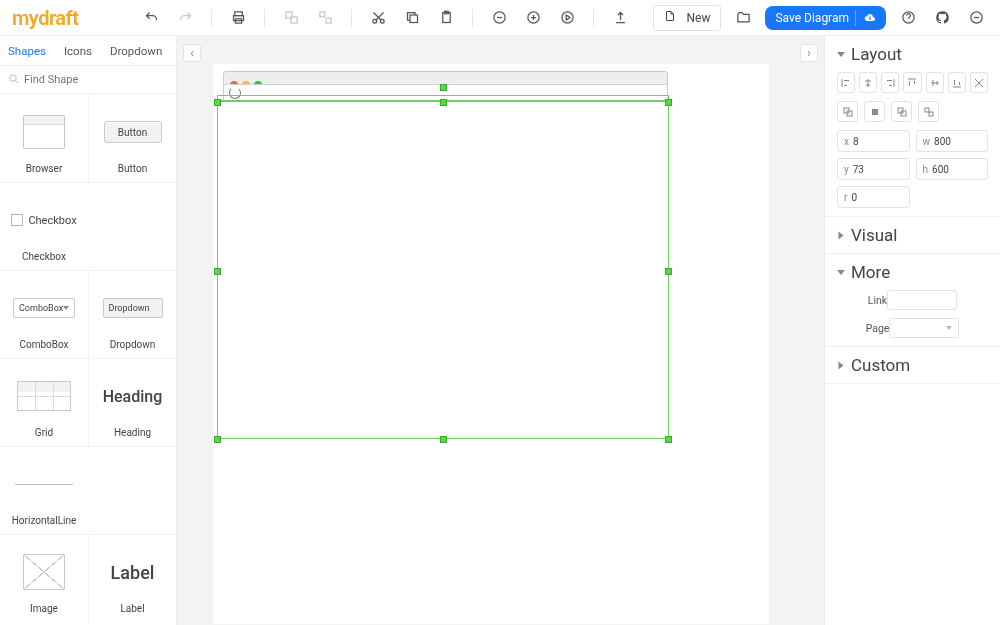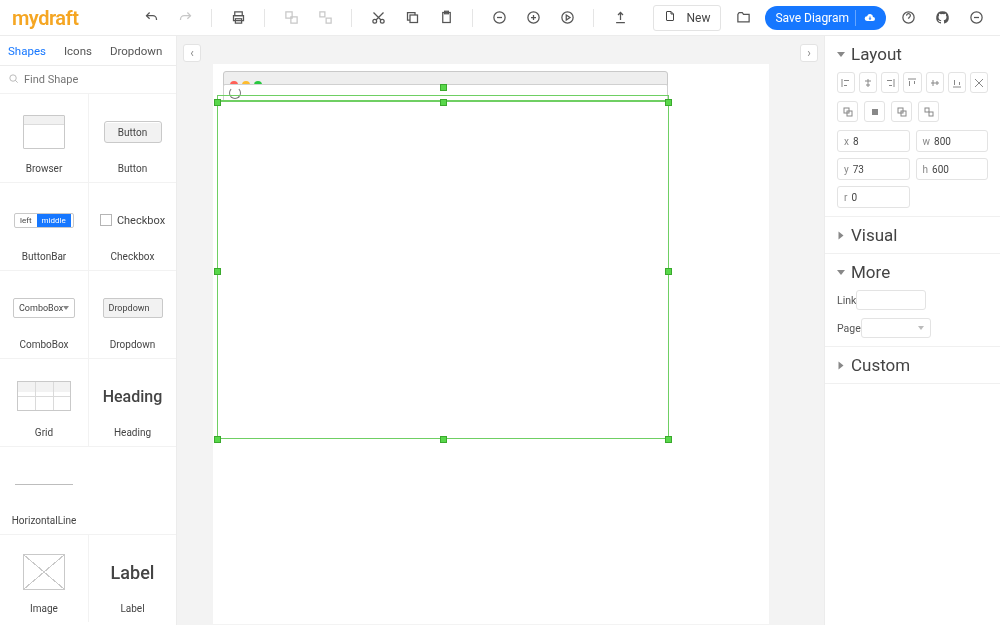--- a/index.html
+++ b/index.html
@@ -7,21 +7,21 @@
 
 
 .topbar { height: 36px; border-bottom: 1px solid #ececec; display: flex; align-items: center; padding: 0 12px; gap: 10px; }
 .logo { font-size: 20px; font-weight: 600; color: #f5a623; letter-spacing: -0.5px; margin-right: 40px; }
 .topbar .spacer { flex: 1; }
 .tool-btn { width: 24px; height: 24px; display:flex; align-items:center; justify-content:center; border:none; background:transparent; cursor:pointer; color:#555; border-radius:3px; }
 .tool-btn.disabled { color:#c7c7c7; cursor:default; }
 .tool-btn svg { width:15px; height:15px; }
 .sep { width:1px; height:18px; background:#e5e5e5; margin:0 4px; }
 .btn-new { display:flex; align-items:center; gap:10px; height:26px; padding:0 10px; border:1px solid #e3e3e3; background:#fff; border-radius:3px; cursor:pointer; font-size:12px; color:#444; }
-.btn-save { display:flex; align-items:center; gap:6px; height:24px; padding:0 10px; border:none; background:#1677ff; color:#fff; border-radius:13px; cursor:pointer; font-size:12px; }
+.btn-save { display:flex; align-items:center; gap:6px; height:24px; padding:0 10px; border:none; background:#1677ff; color:#fff; border-radius:8px; cursor:pointer; font-size:12px; }
 .btn-save .suffix { border-left:1px solid rgba(255,255,255,0.35); padding-left:8px; height:16px; display:flex; align-items:center;}
 
 
 .main { display:flex; height: calc(100% - 36px); }
 .left-panel { width:177px; border-right:1px solid #ececec; display:flex; flex-direction:column; }
 .tabs { display:flex; align-items:center; border-bottom:1px solid #ececec; height:30px; padding-left:8px; gap:18px; font-size:11.5px; color:#555;}
 .tabs .tab { cursor:pointer; }
 .tabs .tab.active { color:#1677ff; }
 .tabs .more { margin-left:auto; margin-right:8px; color:#888; cursor:pointer; }
 .search { height:28px; display:flex; align-items:center; padding:0 8px; gap:5px; color:#b5b5b5; font-size:11px; border-bottom:1px solid #f2f2f2; }
@@ -79,21 +79,21 @@
 .sec-head { display:flex; align-items:center; gap:6px; font-size:17px; color:#444; cursor:pointer; }
 .sec-head .chev { width:0;height:0;border-left:4px solid transparent;border-right:4px solid transparent;border-top:5px solid #888;}
 .sec-head.collapsed .chev{transform:rotate(-90deg);}
 .align-row{display:flex;gap:4px;margin-top:8px;}
 .al-btn{width:21px;height:21px;border:1px solid #e3e3e3;border-radius:3px;background:#fff;display:flex;align-items:center;justify-content:center;color:#888;cursor:pointer;}
 .al-btn svg{width:12px;height:12px;}
 .arrange-row{display:flex;gap:6px;margin-top:8px;}
 .coord-grid{display:grid;grid-template-columns:1fr 1fr;gap:6px;margin-top:8px;}
 .coord{display:flex;align-items:center;border:1px solid #e3e3e3;border-radius:3px;height:22px;padding:0 6px;font-size:10px;color:#888;gap:4px;}
 .coord input{border:none;outline:none;width:100%;font-size:10px;color:#444;}
-.link-row{display:flex;align-items:center;justify-content:flex-start;margin-top:8px;font-size:10.5px;color:#555;}
+.link-row{display:flex;align-items:center;justify-content:center;margin-top:8px;font-size:10.5px;color:#555;}
 .link-row .field{width:70px;height:20px;border:1px solid #e3e3e3;border-radius:3px;}
 .page-select{width:70px;height:20px;border:1px solid #e3e3e3;border-radius:3px;display:flex;align-items:center;justify-content:flex-end;padding-right:6px;}
 .page-select .caret{width:0;height:0;border-left:3px solid transparent;border-right:3px solid transparent;border-top:4px solid #bbb;}
 </style>
 </head>
 <body>
 
 <div class="topbar">
   <div class="logo">mydraft</div>
 
@@ -244,30 +244,20 @@
             <div class="shape-label">Browser</div>
           </div>
         <div class="shape-cell">
             <div class="shape-preview">
               <div class="mini-btn">Button</div>
             </div>
             <div class="shape-label">Button</div>
           </div>
       </div>
       <div class="shape-row">
-        <div class="shape-cell">
-            <div class="shape-preview">
-              <div class="mini-bbar">
-                <span>left</span>
-                <span class="mid">middle</span>
-                <span>right</span>
-              </div>
-            </div>
-            <div class="shape-label">ButtonBar</div>
-          </div>
         <div class="shape-cell">
             <div class="shape-preview">
               <div class="mini-check">
                 <span class="box"></span>
                 <span>Checkbox</span>
               </div>
             </div>
             <div class="shape-label">Checkbox</div>
           </div>
       </div>

